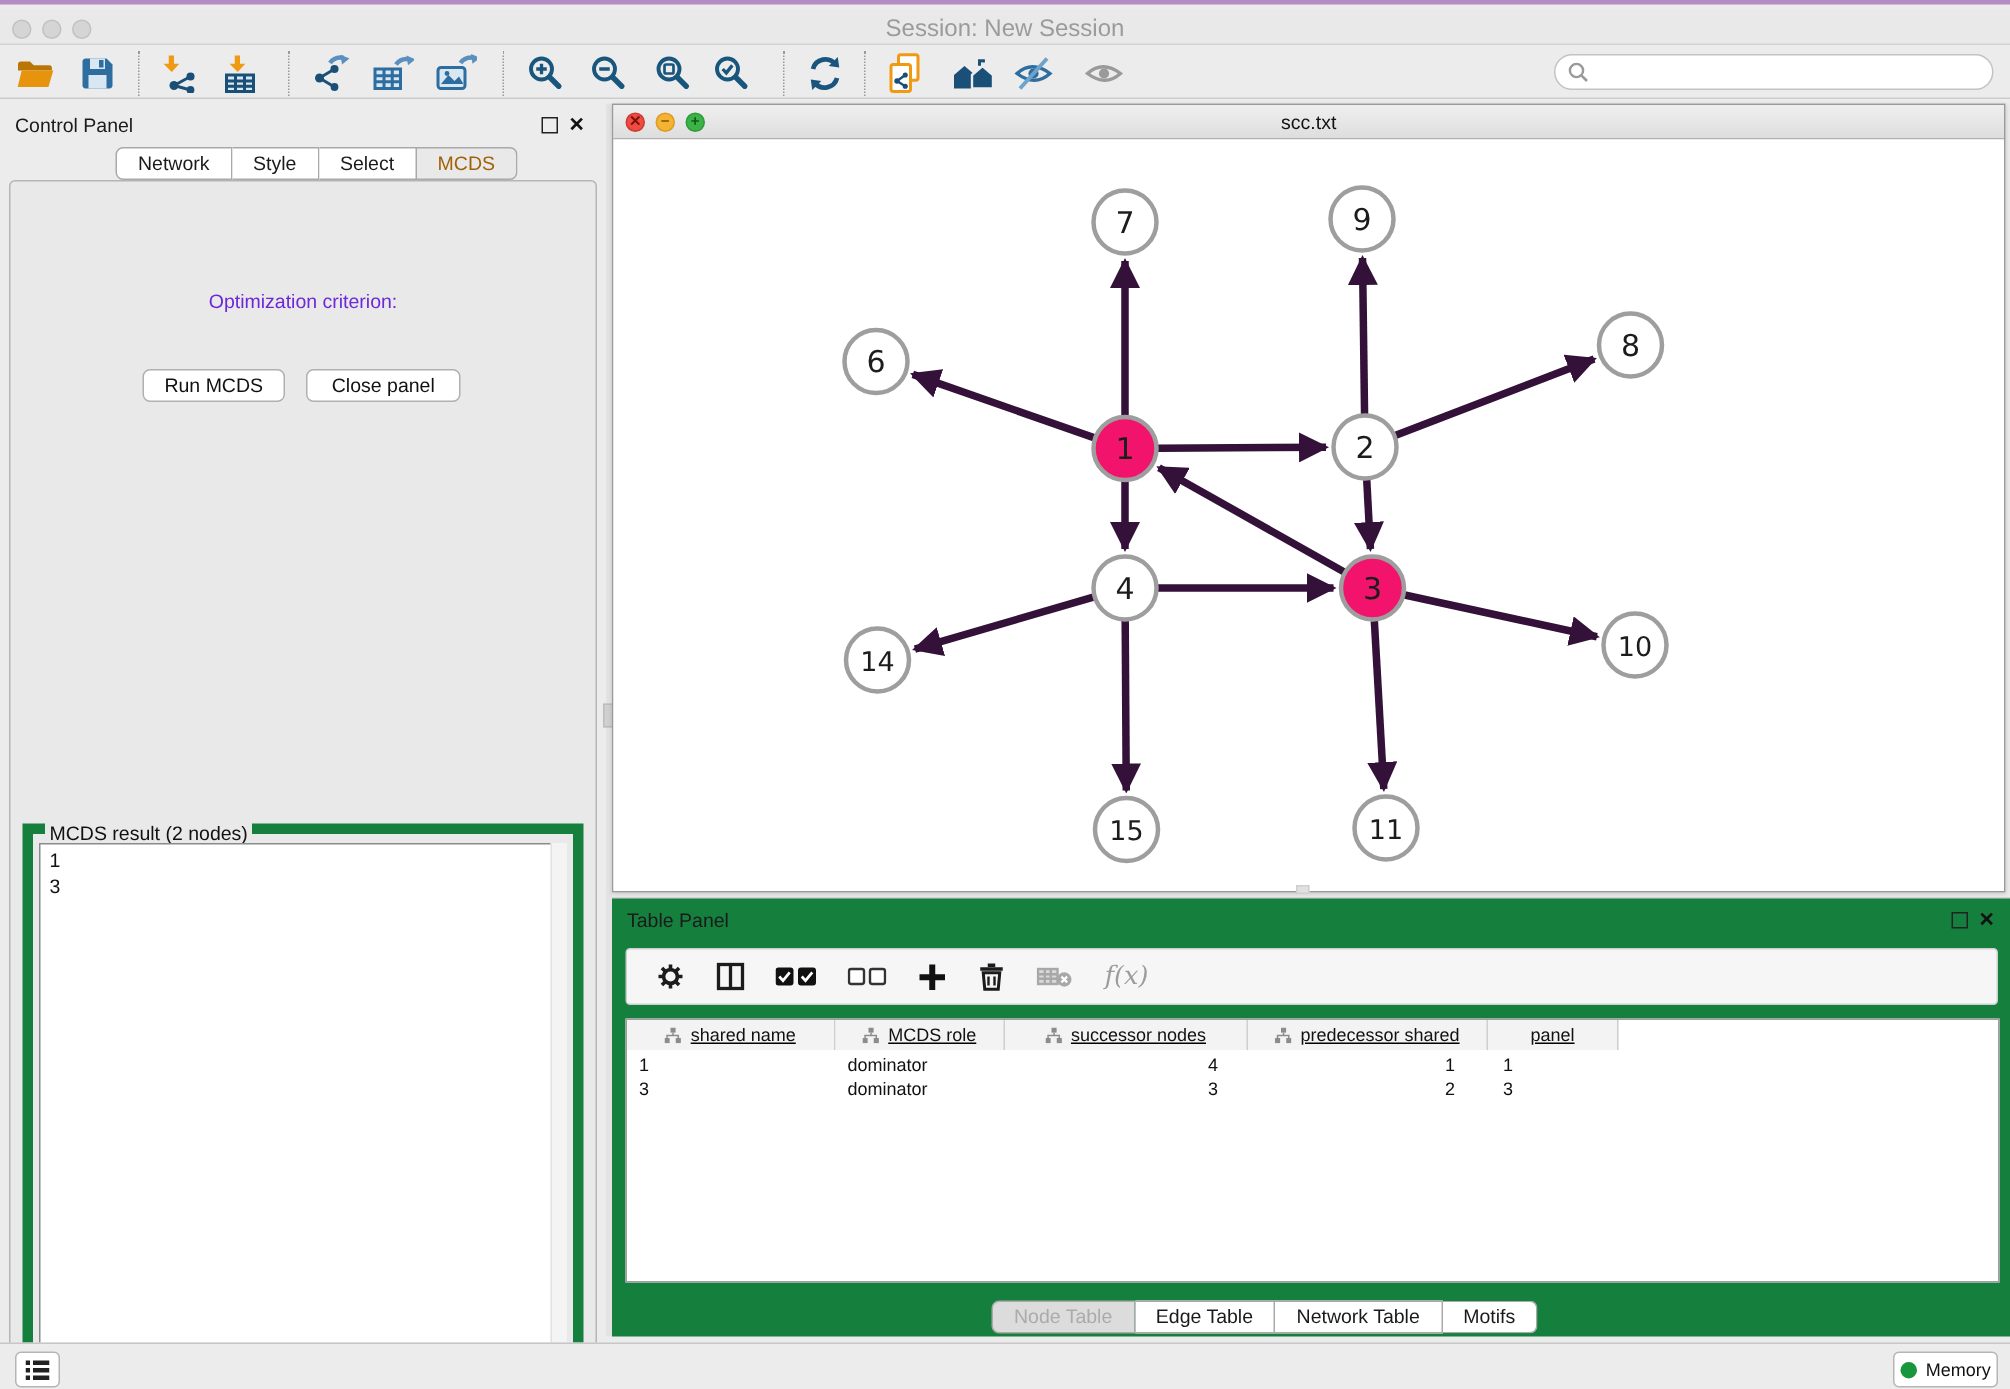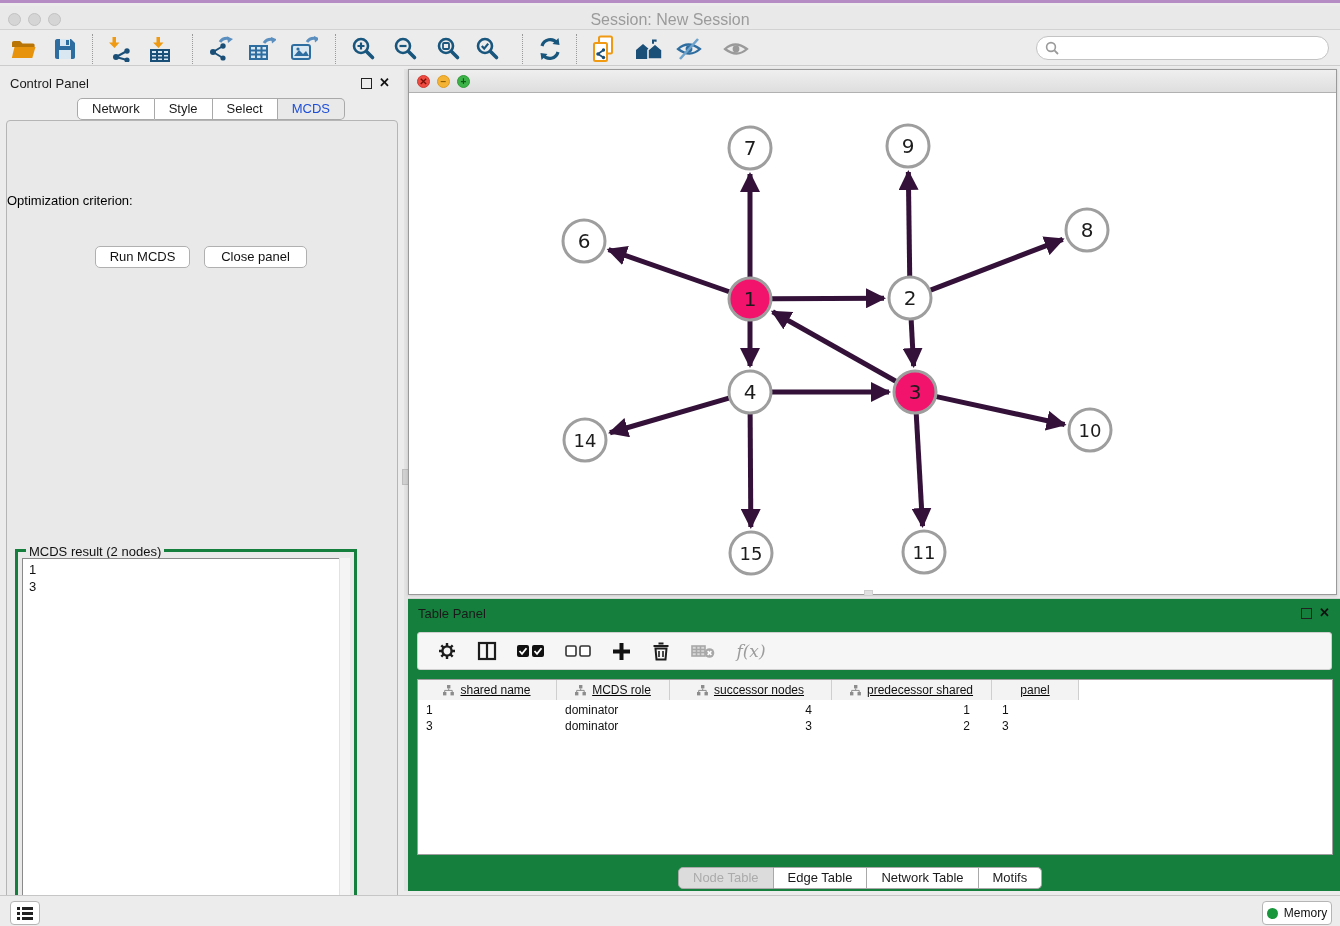--- a/index.html
+++ b/index.html
@@ -23,27 +23,27 @@
   .control-panel { position:absolute; left:0; top:66px; width:404px; height:822px; background:#ececec; }
   .panel-head { position:absolute; left:0; top:0; width:100%; height:28px; }
   .panel-title { position:absolute; left:10px; top:7px; font-size:13px; color:#1a1a1a; }
   .float-btn { position:absolute; width:11px; height:11px; border:1.5px solid #222; top:9px; cursor:pointer; }
   .close-btn { position:absolute; top:6px; font-size:13px; font-weight:bold; color:#111; cursor:pointer; }
   .cp-pane { position:absolute; left:6px; top:51px; width:392px; height:835px; background:#e9e9e9; border:1px solid #b5b5b5; border-radius:4px; }
   .tabgroup { position:absolute; display:flex; }
   .tab { height:22px; line-height:20px; font-size:13px; padding:0 14px; background:#ffffff; border:1px solid #a9a9a9; border-left:none; color:#1a1a1a; cursor:pointer; white-space:nowrap; }
   .tab:first-child { border-left:1px solid #a9a9a9; border-radius:5px 0 0 5px; }
   .tab:last-child { border-radius:0 5px 5px 0; }
-  .tab.sel-disabled { background:#e9e9e9; color:#1d4ed8; }
+  .tab.sel-disabled { background:#e9e9e9; color:#a16207; }
   .cp-tabs { left:77px; top:29px; z-index:5; position:absolute; }
-  .opt-label { position:absolute; left:0; top:72px; width:100%; font-size:13px; color:#000000; }
+  .opt-label { position:absolute; left:0; top:72px; width:100%; text-align:center; font-size:13px; color:#6d28d9; }
   .dropdown { position:absolute; left:38px; top:92px; width:310px; height:23px; background:#ffffff; border:1px solid #b0b0b0; border-radius:5px; font-size:13px; line-height:21px; padding-left:10px; cursor:pointer; }
   .dd-stepper { position:absolute; right:7px; top:3px; width:10px; height:16px; }
   .btn { position:absolute; height:22px; background:#ffffff; border:1px solid #b0b0b0; border-radius:5px; font-size:13px; text-align:center; line-height:20px; cursor:pointer; color:#111; }
-  .groupbox { position:absolute; left:8px; top:428px; width:342px; height:378px; border:3px solid #15803d; }
+  .groupbox { position:absolute; left:8px; top:428px; width:374px; height:378px; border:7px solid #15803d; }
   .groupbox-legend { position:absolute; left:8px; top:-8px; background:#e9e9e9; padding:0 3px; font-size:13px; color:#111; }
   .result-area { position:absolute; left:4px; top:6px; right:4px; bottom:4px; background:#ffffff; border:1px solid #8a8a8a; font-size:13px; line-height:17px; padding:2px 6px; white-space:pre-line; color:#111; }
   .result-scroll { position:absolute; right:0; top:0; width:11px; height:100%; background:#f4f4f4; border-left:1px solid #e2e2e2; }
   .v-divider { position:absolute; left:404px; top:66px; width:4px; height:822px; background:#e3e3e3; }
   .v-divider .grip { position:absolute; left:-2px; top:400px; width:8px; height:16px; background:#d0d0d0; border:1px solid #bdbdbd; }
 
   
   .netwin { position:absolute; left:408px; top:66px; width:929px; height:526px; background:#ffffff; border:1px solid #9a9a9a; box-shadow:0 1px 3px rgba(0,0,0,.15); }
   .netwin-titlebar { position:absolute; left:0; top:0; width:100%; height:23px; background:linear-gradient(#efefef,#dedede); border-bottom:1px solid #b1b1b1; }
   .light { position:absolute; top:5px; width:13px; height:13px; border-radius:50%; text-align:center; line-height:12px; font-size:10px; font-weight:bold; cursor:pointer; }
@@ -55,21 +55,21 @@
   .table-panel { position:absolute; left:408px; top:595px; width:932px; height:293px; background:#15803d; border-top:1px solid #d3d3d3; }
   .tp-toolbar { position:absolute; left:9px; top:33px; width:915px; height:38px; background:#f6f6f6; border:1px solid #cfcfcf; border-radius:3px; display:flex; align-items:center; gap:18px; padding-left:18px; }
   .tp-icon { width:22px; height:22px; display:flex; align-items:center; justify-content:center; cursor:pointer; }
   .fx { font-family:"DejaVu Serif", serif; font-style:italic; font-size:17px; color:#9c9c9c; }
   .datatable { position:absolute; left:9px; top:80px; width:916px; height:176px; background:#ffffff; border:1px solid #9e9e9e; }
   .dt-header { position:absolute; left:0; top:0; height:20px; display:flex; background:#f3f3f3; border-bottom:1px solid #c3c3c3;text-decoration:underline; }
   .dt-hcell { height:20px; font-size:12px; color:#111; display:flex; align-items:center; justify-content:center; gap:6px; border-right:1px solid #cfcfcf; cursor:pointer; background:#f3f3f3; }
   .dt-row { position:absolute; left:0; height:16px; display:flex; font-size:12px; color:#111; cursor:pointer; }
   .dt-cell { height:16px; line-height:16px; padding:0 8px; overflow:hidden; }
   .ra { text-align:right; }
-  .tp-tabs { position:absolute; left:270px; top:268px; }
+  .tp-tabs { position:absolute; left:253px; top:268px; }
   .tab.sel-node { background:#dcdcdc; color:#ababab; }
 
   
   .statusbar { position:absolute; left:0; top:892px; width:1340px; height:34px; background:#ececec; border-top:1px solid #c6c6c6; }
   .sb-btn { position:absolute; top:5px; height:24px; background:#fff; border:1px solid #b5b5b5; border-radius:4px; display:flex; align-items:center; justify-content:center; cursor:pointer; }
   .mem-dot { width:11px; height:11px; border-radius:50%; background:#18963c; margin-right:6px; }
   .mem-label { font-size:12px; color:#111; }
 
   svg { display:block; }
 </style>
@@ -254,20 +254,21 @@
 
   <div class="v-divider">
       <div class="grip"></div>
     </div>
 
   <div class="netwin">
     <div class="netwin-titlebar">
       <div class="light" style="left:8px;  background:#ee4c42; border:1px solid #ce3a32; color:#7c1008;">✕</div>
       <div class="light" style="left:28px; background:#f5b335; border:1px solid #dd9c22; color:#8a5d00;">−</div>
       <div class="light" style="left:48px; background:#3db248; border:1px solid #2f9b3a; color:#0c5b14;">+</div>
+      <div class="netwin-title">scc.txt</div>
     </div>
     <div class="net-canvas">
       <svg id="graph-svg" width="927" height="501" viewBox="0 0 927 501">
           <defs>
             <marker id="arrow" viewBox="0 0 4 4" markerWidth="4" markerHeight="4" refX="3.6" refY="2" orient="auto" markerUnits="strokeWidth">
               <path d="M0,0 L4,2 L0,4 z" fill="#331138"></path>
             </marker>
           </defs>
           <line x1="341" y1="184" x2="341" y2="81" stroke="#331138" stroke-width="5" marker-end="url(#arrow)"></line>
           <line x1="320.23121807335133" y1="198.7434376400866" x2="199.54492409513023" y2="156.5759373344431" stroke="#331138" stroke-width="5" marker-end="url(#arrow)"></line>

